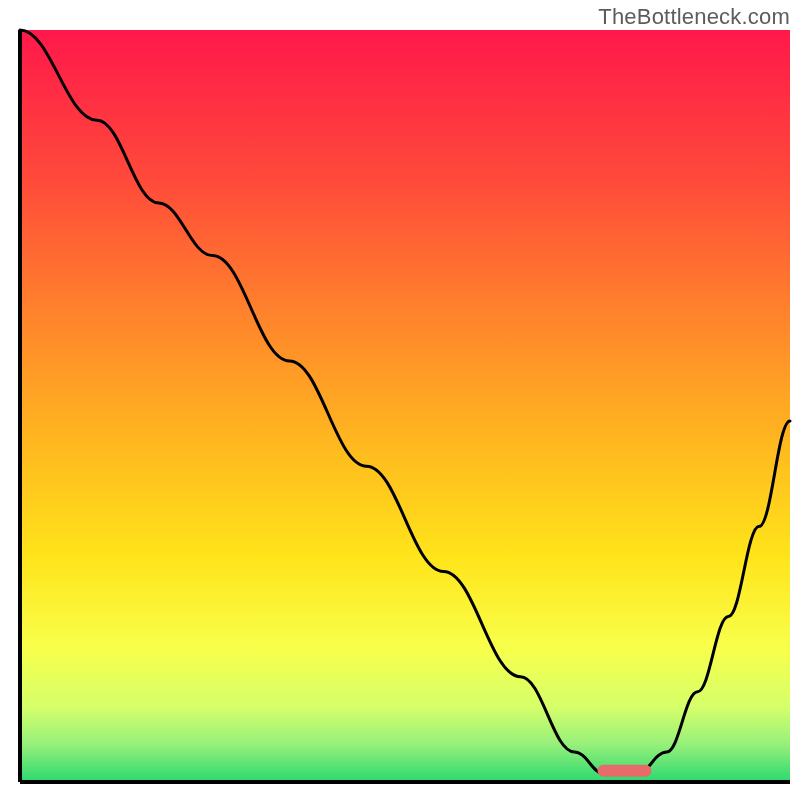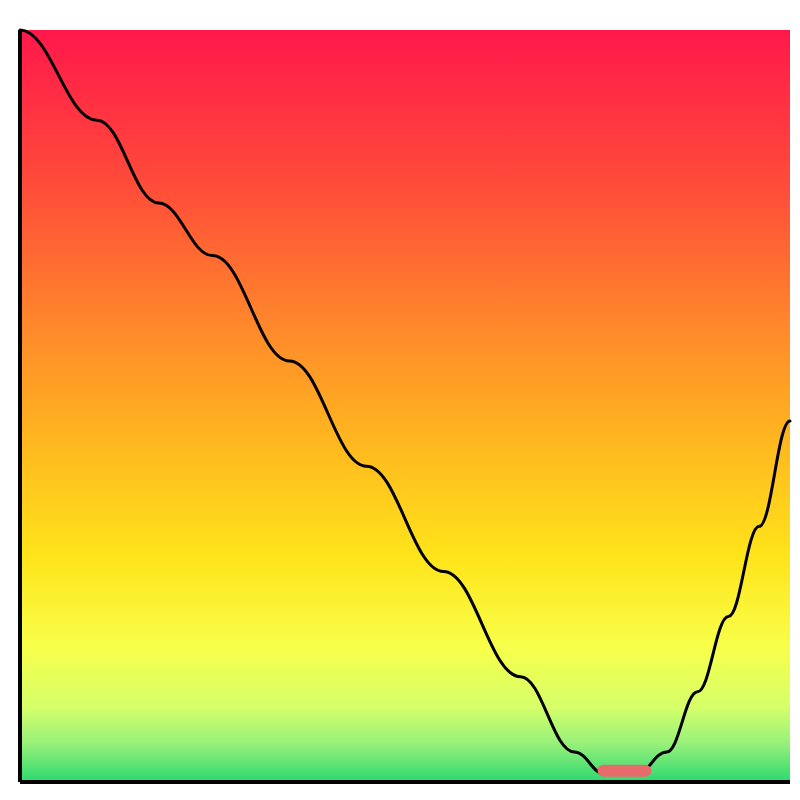--- a/index.html
+++ b/index.html
@@ -27,20 +27,21 @@
   svg.chart {
     position: absolute;
     left: 0;
     top: 0;
   }
 </style>
 </head>
 <body>
 <div class="container">
 
+  <div class="watermark">TheBottleneck.com</div>
 
   <svg class="chart" width="800" height="800" viewBox="0 0 800 800">
     <defs>
       <linearGradient id="bg-grad" x1="0" y1="0" x2="0" y2="1">
           <stop offset="0%" stop-color="#ff184b"></stop>
           <stop offset="20%" stop-color="#ff4a3a"></stop>
           <stop offset="40%" stop-color="#ff8a2a"></stop>
           <stop offset="55%" stop-color="#ffb81f"></stop>
           <stop offset="70%" stop-color="#ffe41a"></stop>
           <stop offset="82%" stop-color="#f8ff4a"></stop>

